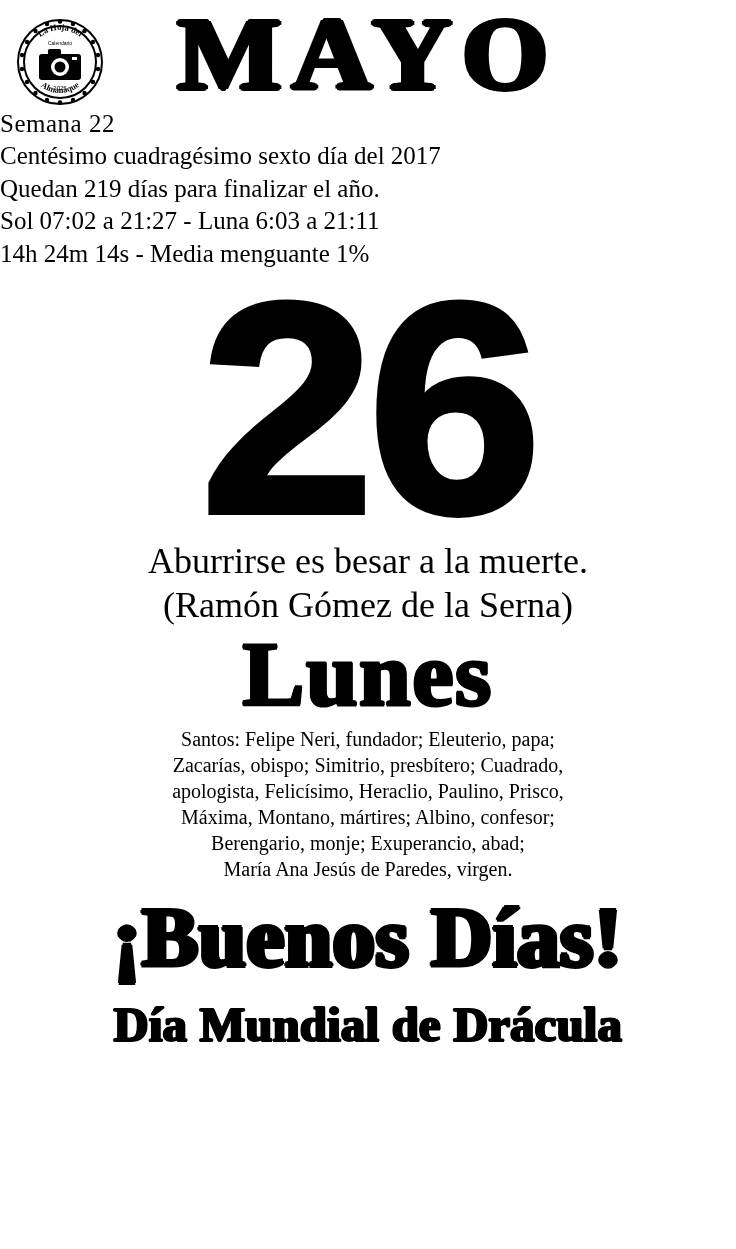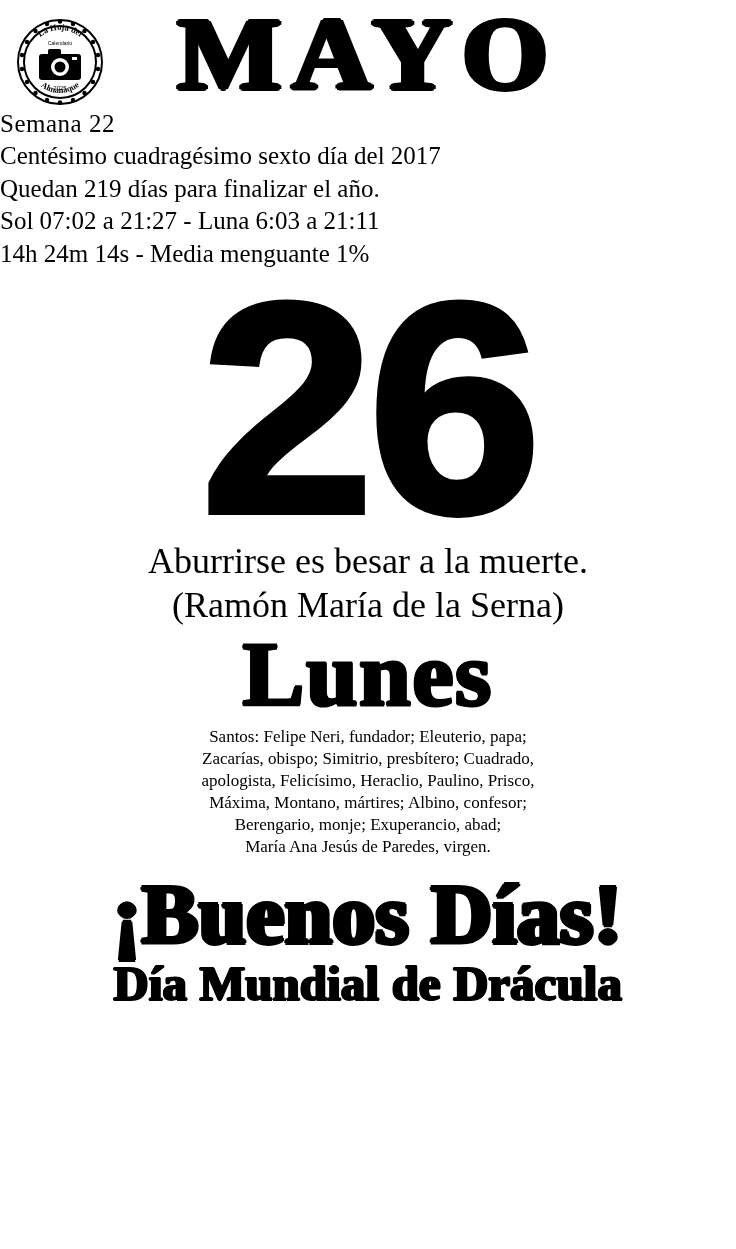--- a/index.html
+++ b/index.html
@@ -87,21 +87,21 @@
     line-height: 1.0;
     margin-top: 0;
     letter-spacing: 2px;
     -webkit-text-stroke: 3px #000;
     text-shadow: 2px 0 0 #000, -2px 0 0 #000;
   }
 
   
   .saints {
     text-align: center;
-    font-size: 17px;
+    font-size: 20px;
     line-height: 1.30;
     margin-top: 6px;
     padding: 0 28px;
   }
   .saints div { white-space: nowrap; }
 
   
   .greeting {
     text-align: center;
     font-family: "Liberation Serif", serif;
@@ -112,21 +112,21 @@
     letter-spacing: 1px;
     -webkit-text-stroke: 4px #000;
     text-shadow: 3px 0 0 #000, -3px 0 0 #000;
   }
   .observance {
     text-align: center;
     font-family: "Liberation Serif", serif;
     font-weight: bold;
     font-size: 48px;
     line-height: 1.05;
-    margin-top: 2px;
+    margin-top: 20px;
     letter-spacing: 0.5px;
     -webkit-text-stroke: 2px #000;
     text-shadow: 1.5px 0 0 #000, -1.5px 0 0 #000;
   }
 </style>
 </head>
 <body>
 
 <div class="sheet">
 
@@ -188,21 +188,21 @@
     <div>Centésimo cuadragésimo sexto día del 2017</div>
     <div>Quedan 219 días para finalizar el año.</div>
     <div>Sol 07:02 a 21:27 - Luna 6:03 a 21:11</div>
     <div>14h 24m 14s - Media menguante 1%</div>
   </div>
 
   <div class="daynum">26</div>
 
   <div class="quote">
     <div>Aburrirse es besar a la muerte.</div>
-    <div>(Ramón María de la Serna)</div>
+    <div>(Ramón Gómez de la Serna)</div>
   </div>
 
   <div class="weekday">Lunes</div>
 
   <div class="saints">
     <div>Santos: Felipe Neri, fundador; Eleuterio, papa;</div>
     <div>Zacarías, obispo; Simitrio, presbítero; Cuadrado,</div>
     <div>apologista, Felicísimo, Heraclio, Paulino, Prisco,</div>
     <div>Máxima, Montano, mártires; Albino, confesor;</div>
     <div>Berengario, monje; Exuperancio, abad;</div>

